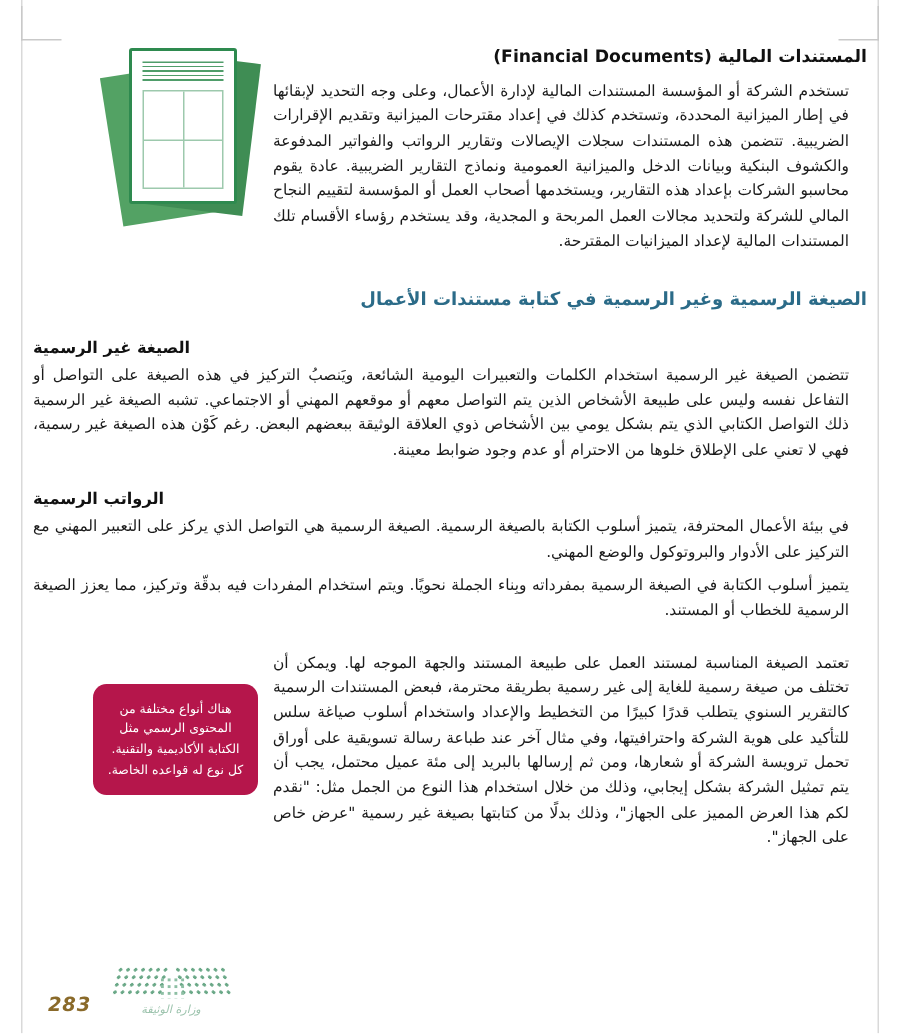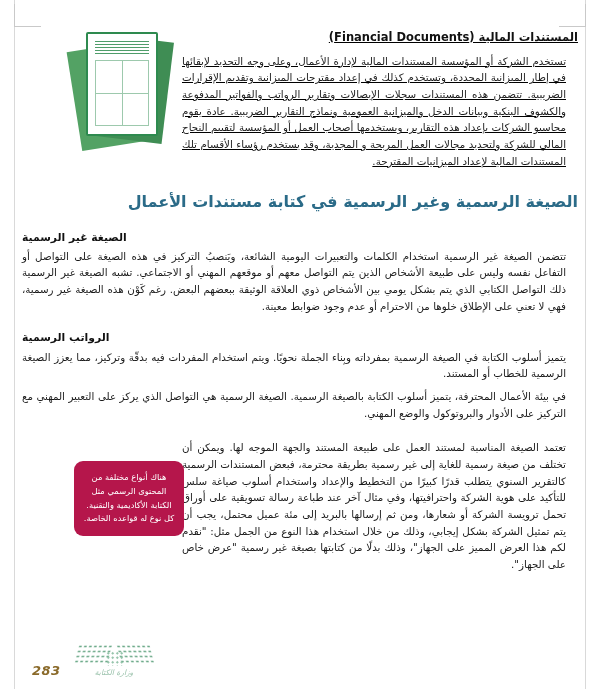--- a/index.html
+++ b/index.html
@@ -109,41 +109,40 @@
   }
   .doc-grid::after {
     content: "";
     position: absolute;
     top: 50%; left: 0; right: 0;
     border-top: 1px solid #9dc9ad;
   }
 
   .intro-text {
     margin-left: 160px;
-    text-decoration: underline;
   }
 
   
   .doc-title {
     font-size: 11.5px;
     font-weight: bold;
     color: #111111;
     text-align: right;
     margin: 0 0 7px 0;
     line-height: 1.35;
   }
   p.body {
     font-size: 10.3px;
     line-height: 1.62;
     color: #1a1a1a;
     text-align: justify;
     margin: 0 12px 6px 0;
   }
   .section-heading {
-    font-size: 16px;
+    font-size: 12px;
     font-weight: bold;
     color: #2b6b88;
     text-align: right;
     margin: 22px 0 4px 0;
     line-height: 1.4;
   }
   .sub-heading {
     font-size: 10.8px;
     font-weight: bold;
     color: #111111;
@@ -156,21 +155,21 @@
   .closing-block {
     position: relative;
     margin-top: 18px;
     min-height: 150px;
   }
   .closing-text {
     margin-left: 160px;
   }
   .callout {
     position: absolute;
-    left: 52px;
+    left: 40px;
     top: 22px;
     width: 110px;
     background: #b5164b;
     color: #ffffff;
     border-radius: 9px;
     padding: 10px 9px;
     font-size: 8.3px;
     line-height: 1.65;
     text-align: center;
     box-sizing: border-box;
@@ -256,35 +255,35 @@
         <p class="body">تستخدم الشركة أو المؤسسة المستندات المالية لإدارة الأعمال، وعلى وجه التحديد لإبقائها في إطار الميزانية المحددة، وتستخدم كذلك في إعداد مقترحات الميزانية وتقديم الإقرارات الضريبية. تتضمن هذه المستندات سجلات الإيصالات وتقارير الرواتب والفواتير المدفوعة والكشوف البنكية وبيانات الدخل والميزانية العمومية ونماذج التقارير الضريبية. عادة يقوم محاسبو الشركات بإعداد هذه التقارير، ويستخدمها أصحاب العمل أو المؤسسة لتقييم النجاح المالي للشركة ولتحديد مجالات العمل المربحة و المجدية، وقد يستخدم رؤساء الأقسام تلك المستندات المالية لإعداد الميزانيات المقترحة.</p>
       </div>
     </div>
 
     <h2 class="section-heading">الصيغة الرسمية وغير الرسمية في كتابة مستندات الأعمال</h2>
 
     <h3 class="sub-heading">الصيغة غير الرسمية</h3>
     <p class="body">تتضمن الصيغة غير الرسمية استخدام الكلمات والتعبيرات اليومية الشائعة، ويَنصبُ التركيز في هذه الصيغة على التواصل أو التفاعل نفسه وليس على طبيعة الأشخاص الذين يتم التواصل معهم أو موقعهم المهني أو الاجتماعي. تشبه الصيغة غير الرسمية ذلك التواصل الكتابي الذي يتم بشكل يومي بين الأشخاص ذوي العلاقة الوثيقة ببعضهم البعض. رغم كَوْن هذه الصيغة غير رسمية، فهي لا تعني على الإطلاق خلوها من الاحترام أو عدم وجود ضوابط معينة.</p>
 
     <h3 class="sub-heading">الرواتب الرسمية</h3>
+    <p class="body">في بيئة الأعمال المحترفة، يتميز أسلوب الكتابة بالصيغة الرسمية. الصيغة الرسمية هي التواصل الذي يركز على التعبير المهني مع التركيز على الأدوار والبروتوكول والوضع المهني.</p>
     <p class="body">يتميز أسلوب الكتابة في الصيغة الرسمية بمفرداته وبِناء الجملة نحويًا. ويتم  استخدام المفردات فيه بدقّة وتركيز، مما يعزز الصيغة الرسمية للخطاب أو المستند.</p>
-    <p class="body">في بيئة الأعمال المحترفة، يتميز أسلوب الكتابة بالصيغة الرسمية. الصيغة الرسمية هي التواصل الذي يركز على التعبير المهني مع التركيز على الأدوار والبروتوكول والوضع المهني.</p>
 
     <div class="closing-block">
       <div class="callout">هناك أنواع مختلفة من المحتوى الرسمي مثل الكتابة الأكاديمية والتقنية. كل نوع له قواعده الخاصة.</div>
       <div class="closing-text">
         <p class="body">تعتمد الصيغة المناسبة لمستند العمل على طبيعة المستند والجهة الموجه لها. ويمكن أن تختلف من صيغة رسمية للغاية إلى غير رسمية بطريقة محترمة، فبعض المستندات الرسمية كالتقرير السنوي يتطلب قدرًا كبيرًا من التخطيط والإعداد واستخدام أسلوب صياغة سلس للتأكيد على هوية الشركة واحترافيتها، وفي مثال آخر عند طباعة رسالة تسويقية على أوراق تحمل ترويسة الشركة أو شعارها، ومن ثم إرسالها بالبريد إلى مئة عميل محتمل، يجب أن يتم تمثيل الشركة بشكل إيجابي، وذلك من خلال استخدام هذا النوع من الجمل مثل: "نقدم لكم هذا العرض المميز على الجهاز"، وذلك بدلًا من كتابتها بصيغة غير رسمية "عرض خاص على الجهاز".</p>
       </div>
     </div>
 
   </div>
 
   <div class="footer">
     <div class="page-number">283</div>
     <div class="moe-logo">
       <div class="wing left"></div>
       <div class="wing right"></div>
       <div class="palm"></div>
-      <div class="moe-name">وزارة الكتابة</div>
+      <div class="moe-name">وزارة الوثيقة</div>
     </div>
   </div>
 
 </div>
 
 </body></html>

